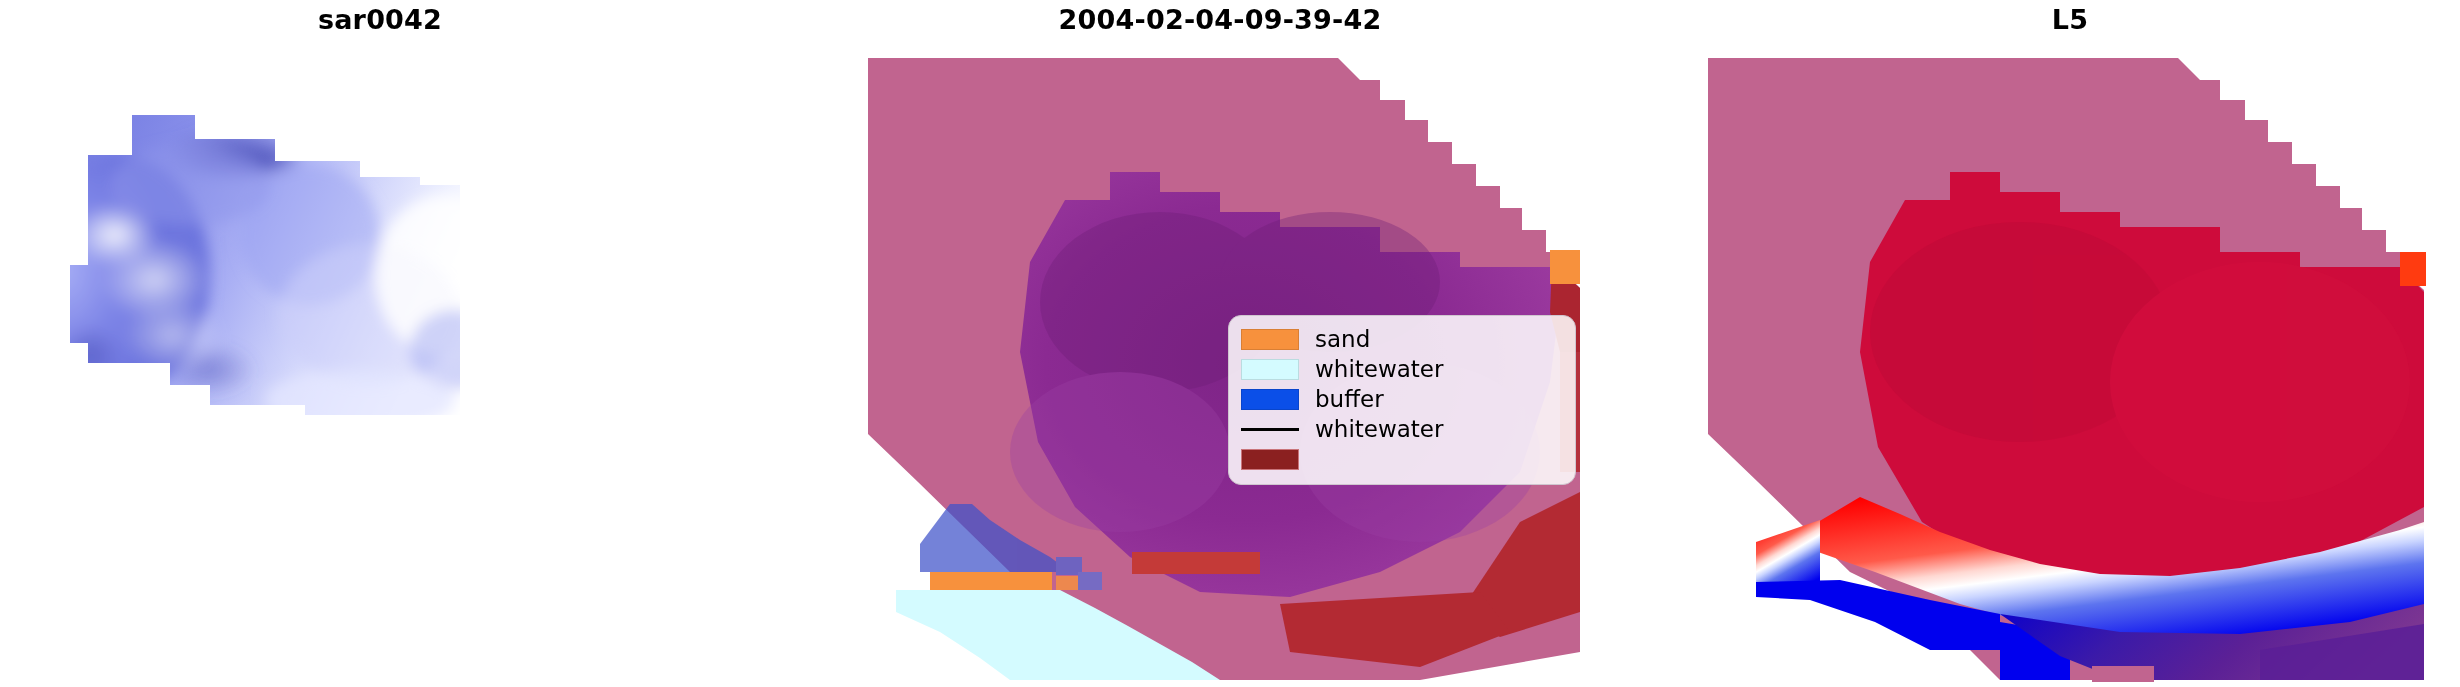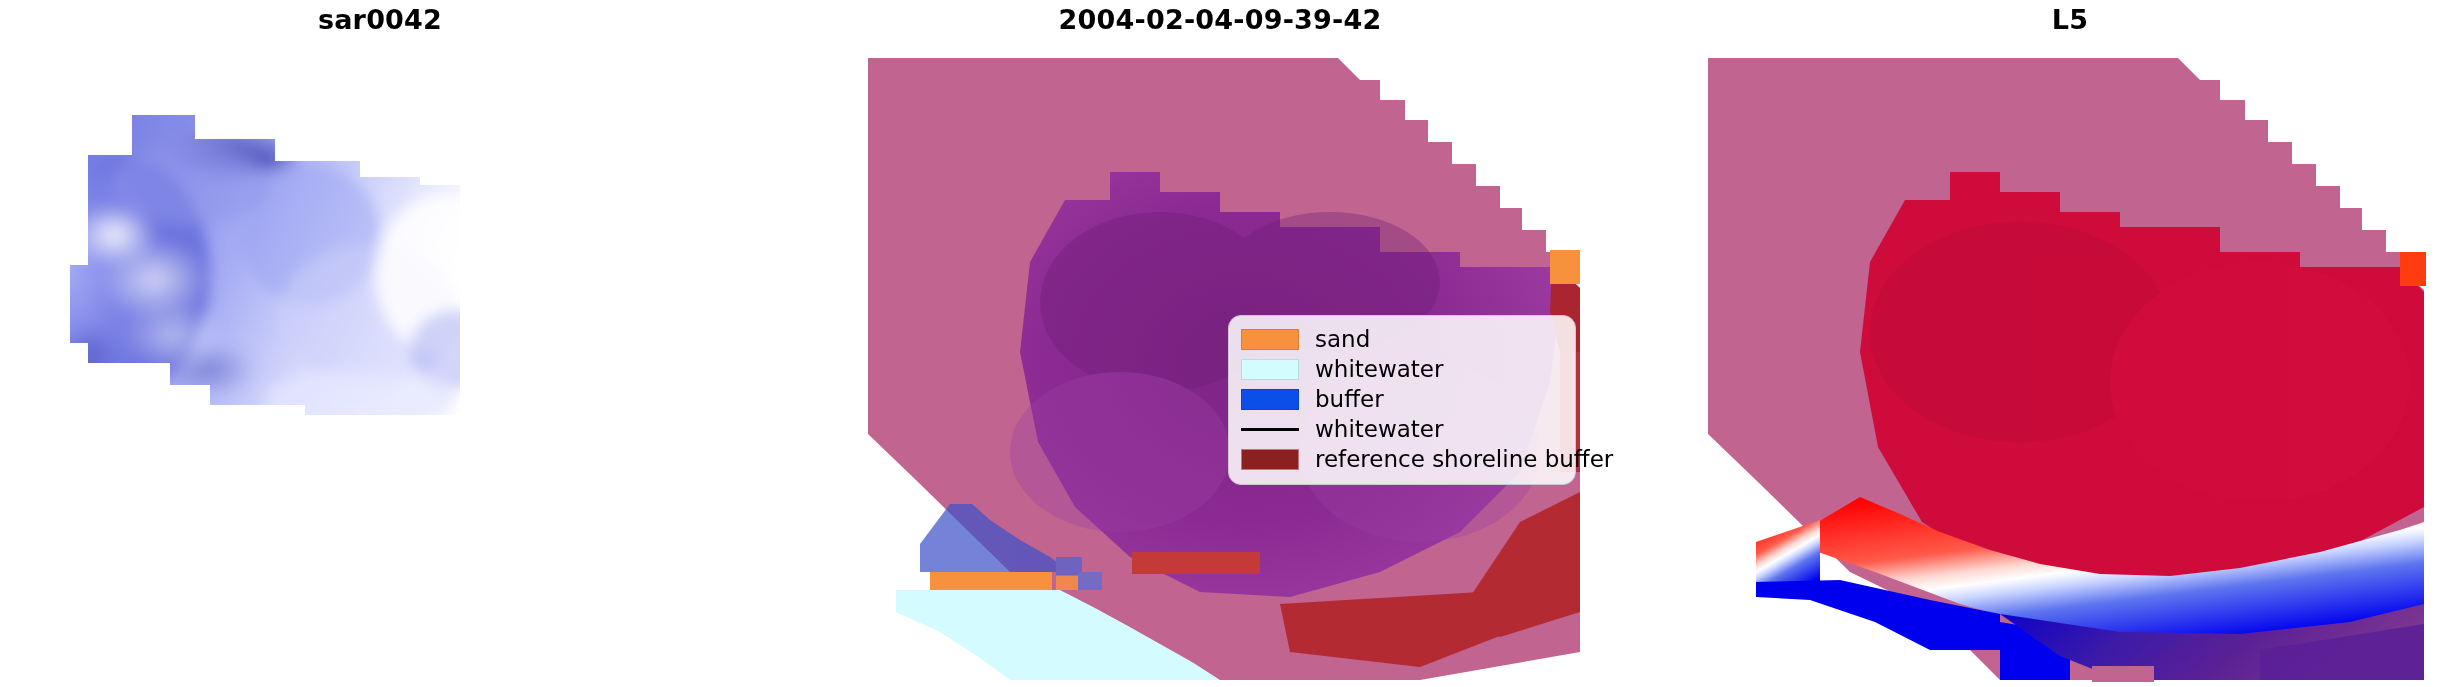--- a/index.html
+++ b/index.html
@@ -178,21 +178,20 @@
       <div class="legend-row">
         <span class="legend-key patch" style="background:#0b4fe8;"></span>
         <span class="legend-label">buffer</span>
       </div>
       <div class="legend-row">
         <span class="legend-key line"></span>
         <span class="legend-label">whitewater</span>
       </div>
       <div class="legend-row">
         <span class="legend-key patch" style="background:#8b2020;border-color:#c9747a;"></span>
-        <span class="legend-label">reference shoreline buffer</span>
       </div>
     </div>
   </div>
 
   <div class="panel" style="left:1680px;width:780px;">
     <div class="panel-title">L5</div>
 
     <div class="axes" style="left:20px;top:52px;width:740px;height:630px;">
       <svg width="740" height="630" viewBox="0 0 740 630" preserveAspectRatio="none">
         <defs>

